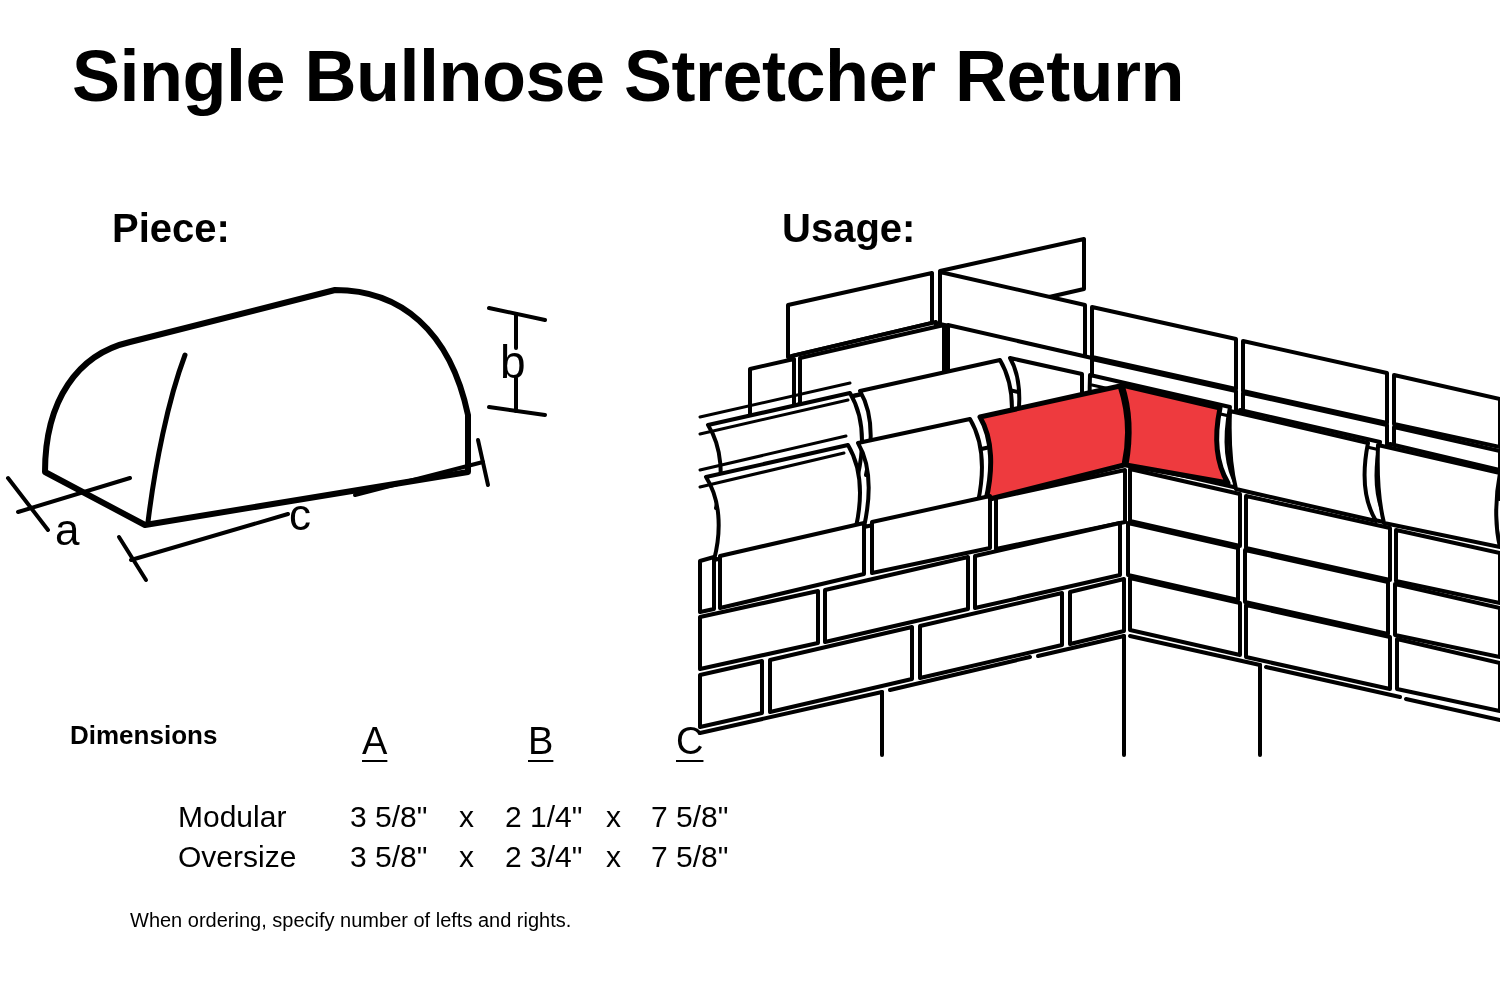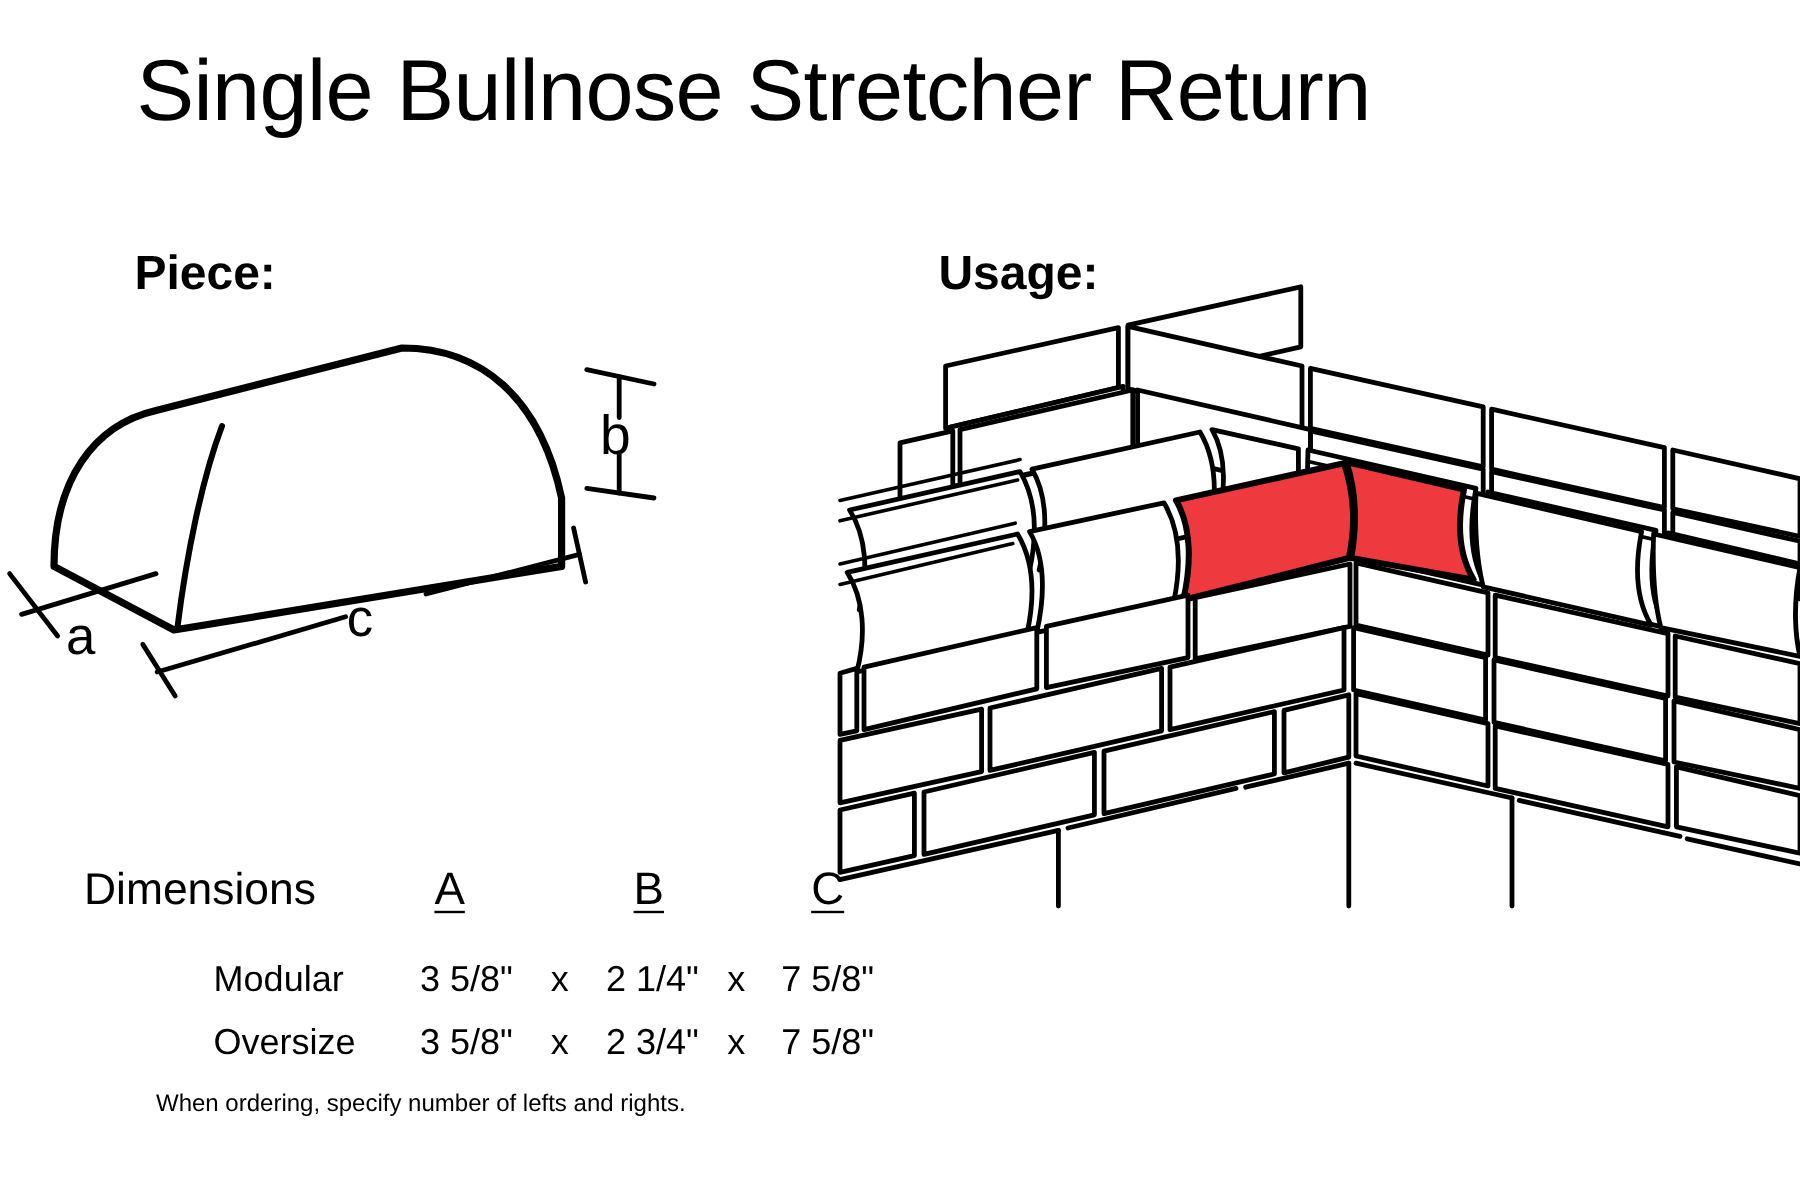--- a/index.html
+++ b/index.html
@@ -21,21 +21,21 @@
   }
 
   
   #title {
     position: absolute;
     left: 0;
     top: 40px;
     width: 1256px;
     text-align: center;
     font-size: 72px;
-    font-weight: normal;
+    font-weight: bold;
     letter-spacing: -0.5px;
     line-height: 1.0;
     white-space: nowrap;
   }
 
   
   .section-label {
     position: absolute;
     font-size: 40px;
     font-weight: bold;
@@ -66,22 +66,23 @@
     position: absolute;
     left: 0px;
     top: 706px;
     width: 820px;
     height: 250px;
   }
   #dim-head-label {
     position: absolute;
     left: 70px;
     top: 14px;
-    font-size: 37px;
-    white-space: nowrap;
+    font-size: 26px;
+    white-space: nowrap;
+    font-weight: bold;
   }
   .col-head {
     position: absolute;
     top: 14px;
     font-size: 38px;
     text-decoration: underline;
     text-underline-offset: 6px;
     text-decoration-thickness: 2px;
     white-space: nowrap;
   }
@@ -91,21 +92,21 @@
 
   .dim-row {
     position: absolute;
     left: 0;
     width: 820px;
     height: 34px;
     font-size: 30px;
     white-space: nowrap;
   }
   #dim-row-0 { top: 94px; }
-  #dim-row-1 { top: 146px; }
+  #dim-row-1 { top: 134px; }
 
   .dim-row .rowname {
     position: absolute;
     left: 178px;
     top: 0;
   }
   .dim-row .val-a { position: absolute; left: 350px; top: 0; }
   .dim-row .sep-1 { position: absolute; left: 459px; top: 0; }
   .dim-row .val-b { position: absolute; left: 505px; top: 0; }
   .dim-row .sep-2 { position: absolute; left: 606px; top: 0; }

